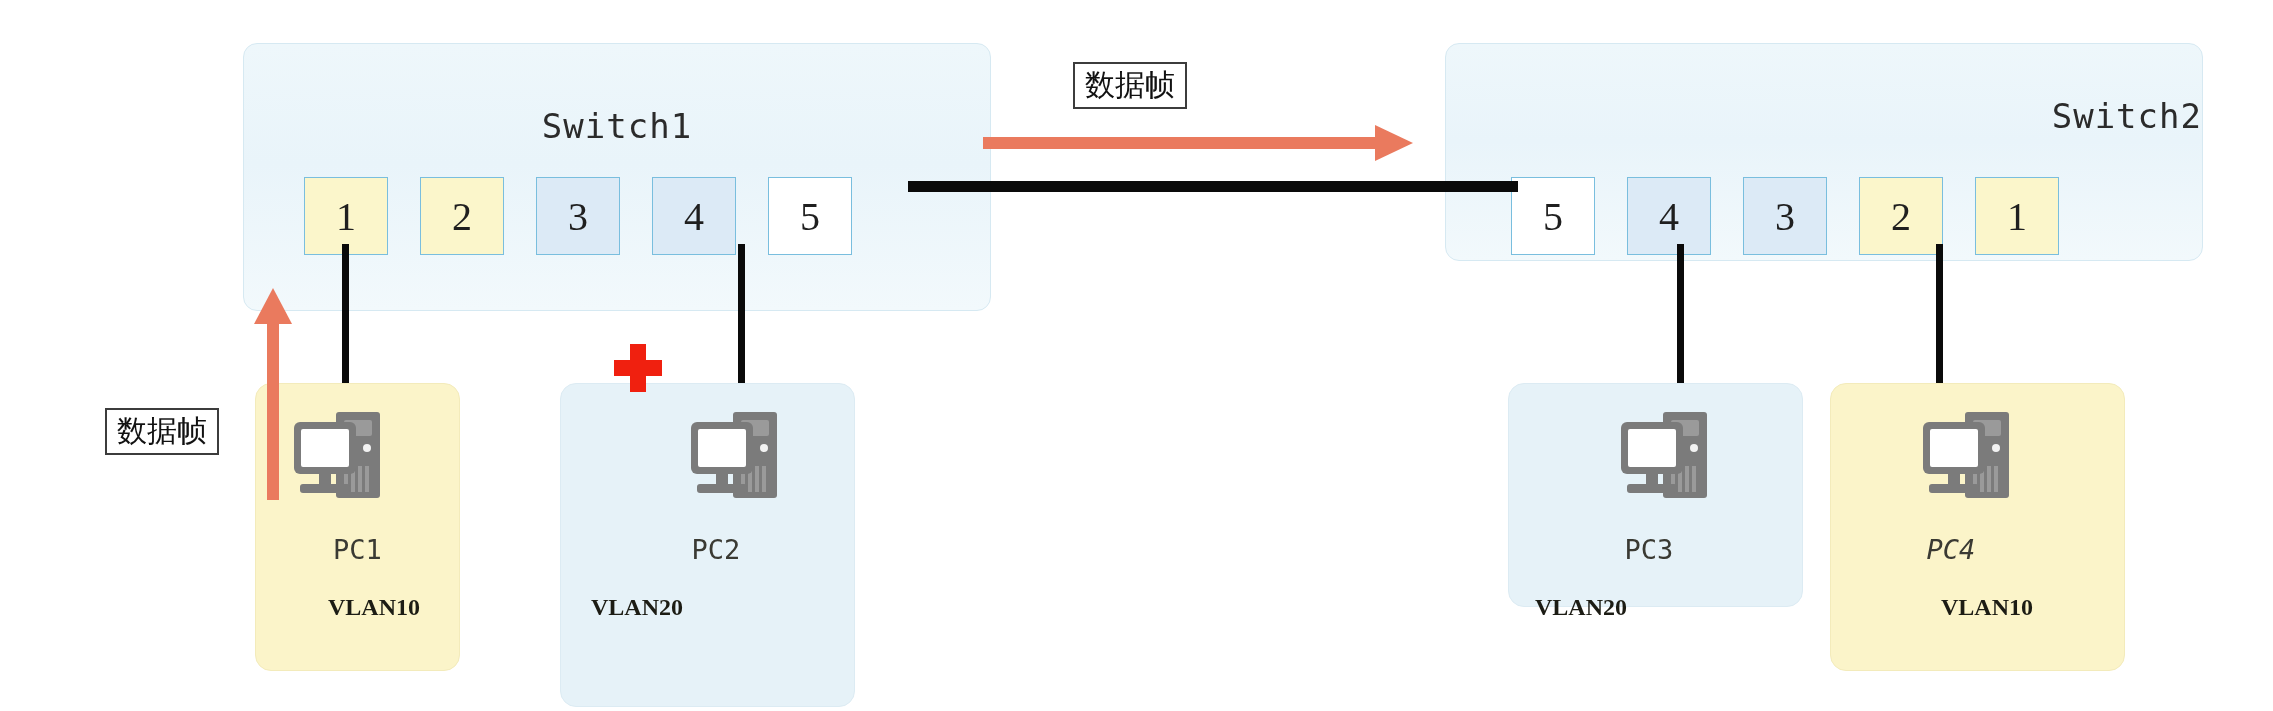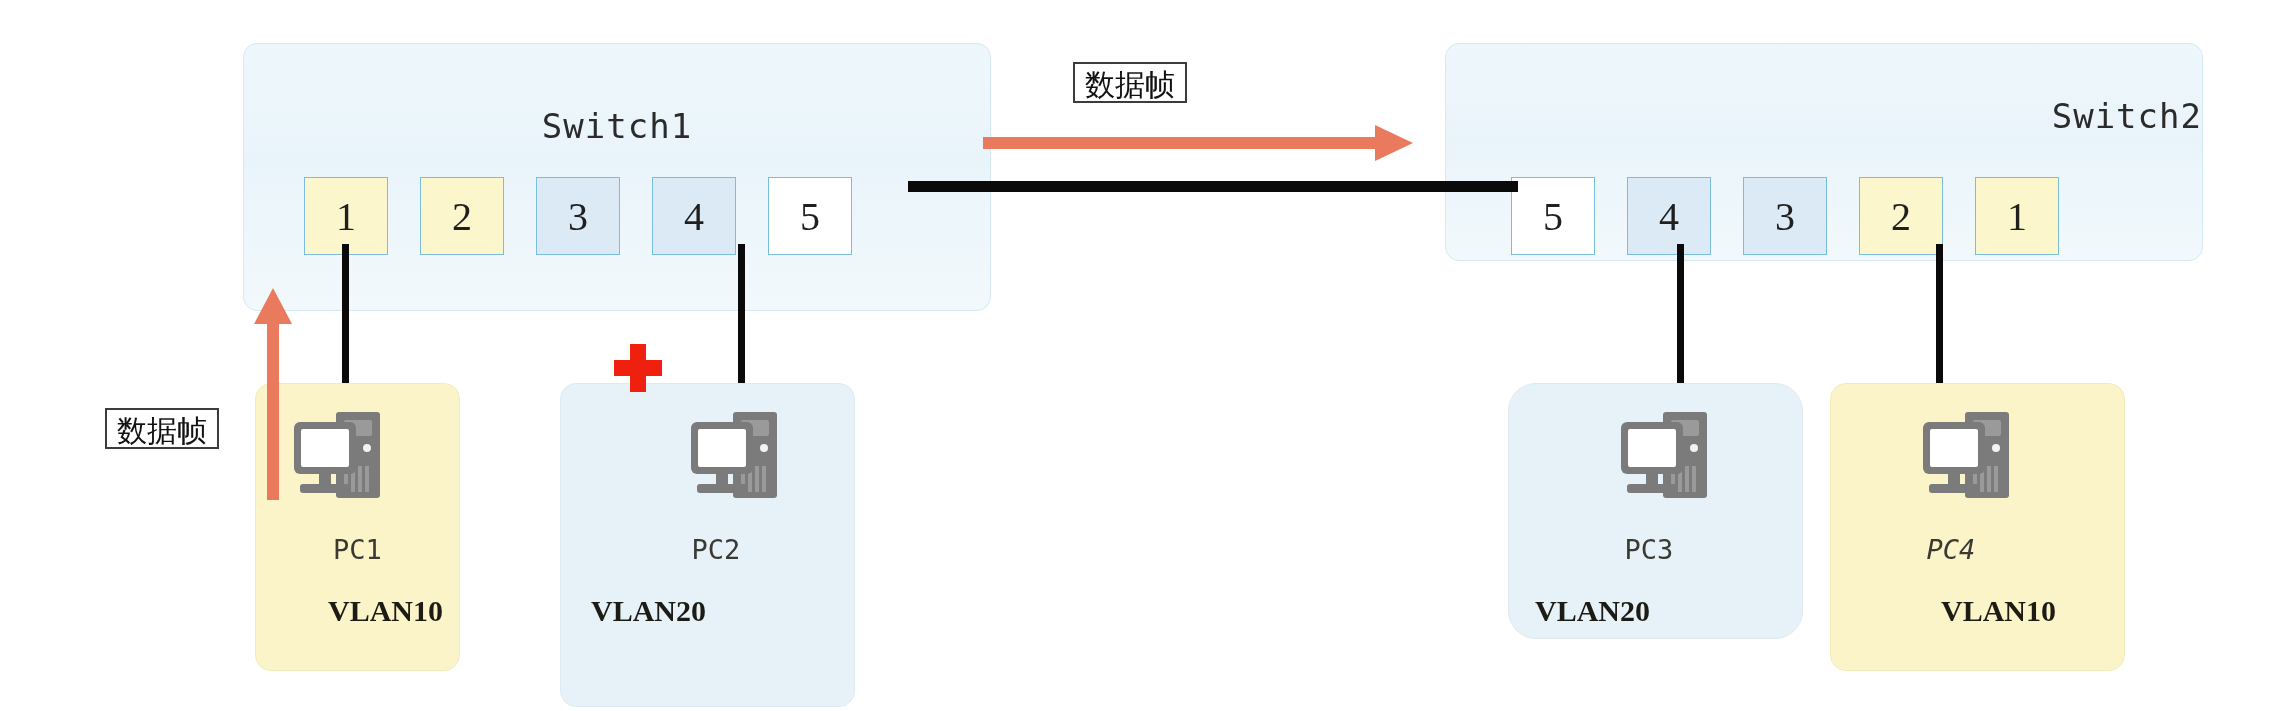--- a/index.html
+++ b/index.html
@@ -71,21 +71,21 @@
     font-family: "DejaVu Sans Mono", monospace;
     font-size: 27px;
     color: #3a3a33;
     width: 100%;
     left: 0;
   }
   .vlan-label {
     position: absolute;
     font-family: "Liberation Serif", serif;
     font-weight: bold;
-    font-size: 30px;
+    font-size: 24px;
     color: #1c1c14;
   }
 
   
   .pc-icon { position: absolute; }
 
   
   .cable-v {
     position: absolute;
     width: 7px;
@@ -99,21 +99,21 @@
 
   
   .frame-label {
     position: absolute;
     box-sizing: border-box;
     background: #ffffff;
     border: 2px solid #3c3c3c;
     font-family: "DejaVu Sans", sans-serif;
     font-size: 30px;
     color: #111111;
-    padding: 5px 10px 0 10px;
+    padding: 5px 10px 6px 10px;
     line-height: 1.05;
     white-space: nowrap;
   }
 
   
   .arrow-h { position: absolute; }
   .arrow-v { position: absolute; }
 
   
   .red-cross { position: absolute; }
@@ -195,21 +195,21 @@
     <div class="pc-label" style="top:150px; left:65px; width:180px;">PC2</div>
     <div class="vlan-label" style="left:30px; top:210px;">VLAN20</div>
   </div>
 
   <div class="red-cross" style="left:610px; top:340px;">
     <svg width="56" height="56" viewBox="0 0 56 56" aria-hidden="true">
       <path d="M20 4 H36 V20 H52 V36 H36 V52 H20 V36 H4 V20 H20 Z" fill="#f0200f"></path>
     </svg>
   </div>
 
-  <div class="pc-box vlan20" style="left:1508px; top:383px; width:295px; height:256px;border-radius:28px;">
+  <div class="pc-box vlan20" style="left:1508px; top:383px; width:295px; height:224px;">
     <div class="pc-icon" style="left:110px; top:24px;">
       <svg width="126" height="106" viewBox="0 0 126 106" aria-hidden="true">
         <rect x="44" y="4" width="44" height="86" rx="3" fill="#7b7b7b"></rect>
         <rect x="52" y="12" width="28" height="16" rx="2" fill="#9a9a9a"></rect>
         <circle cx="75" cy="40" r="4" fill="#f2f2f2"></circle>
         <g fill="#9a9a9a">
           <rect x="52" y="58" width="4" height="26"></rect>
           <rect x="59" y="58" width="4" height="26"></rect>
           <rect x="66" y="58" width="4" height="26"></rect>
           <rect x="73" y="58" width="4" height="26"></rect>

